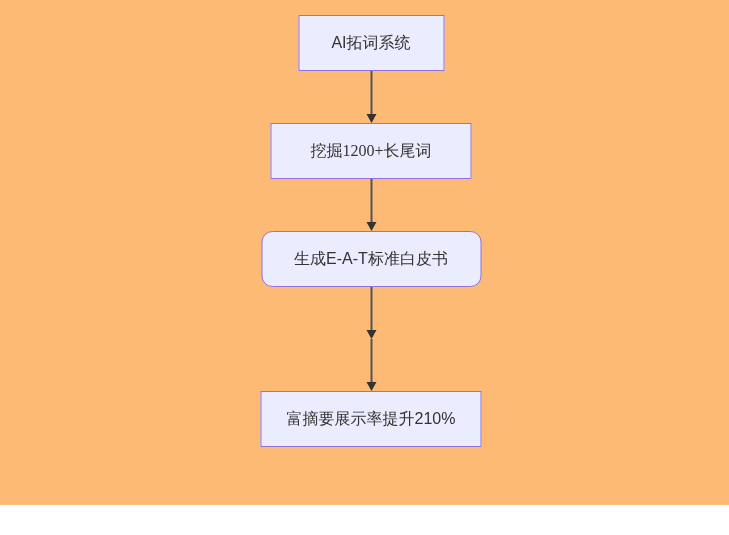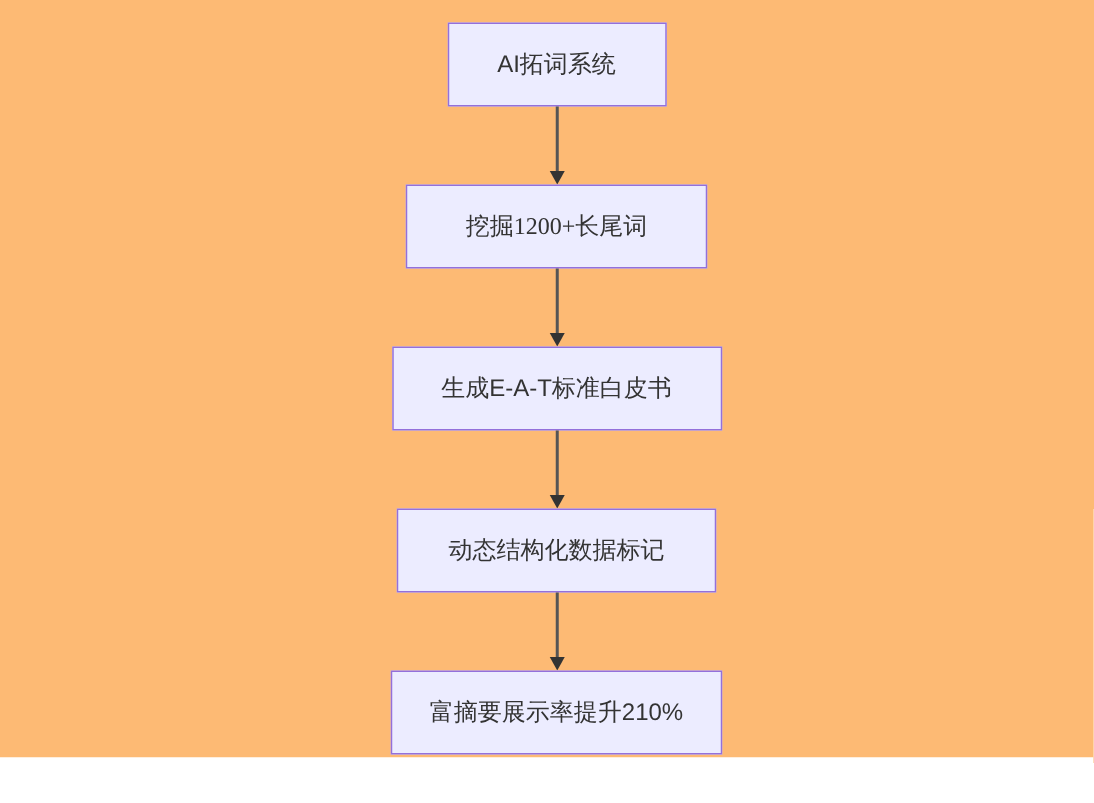--- a/index.html
+++ b/index.html
@@ -28,21 +28,21 @@
     justify-content: center;
     background: #ECECFF;
     border: 1.5px solid #9370DB;
     color: #333333;
     font-size: 16px;
     white-space: nowrap;
     padding: 0 24px;
   }
   .node-1 { min-width: 146px; }
   .node-2 { min-width: 201px; font-family: Liberation Serif, serif; }
-  .node-3 { min-width: 220px; }
+  .node-3 { min-width: 220px; border-radius: 11px; }
   .node-4 { min-width: 213px; }
   .node-5 { min-width: 221px; }
   .arrow {
     height: 52px;
     display: flex;
     flex-direction: column;
     align-items: center;
   }
   .arrow .line {
     width: 2px;
@@ -84,23 +84,20 @@
 
     <div class="node node-3">
       <span>生成E-A-T标准白皮书</span>
     </div>
 
     <div class="arrow">
       <div class="line"></div>
       <div class="head"></div>
     </div>
 
-    <div class="node node-4">
-      <span>动态结构化数据标记</span>
-    </div>
 
     <div class="arrow">
       <div class="line"></div>
       <div class="head"></div>
     </div>
 
     <div class="node node-5">
       <span>富摘要展示率提升210%</span>
     </div>
 

